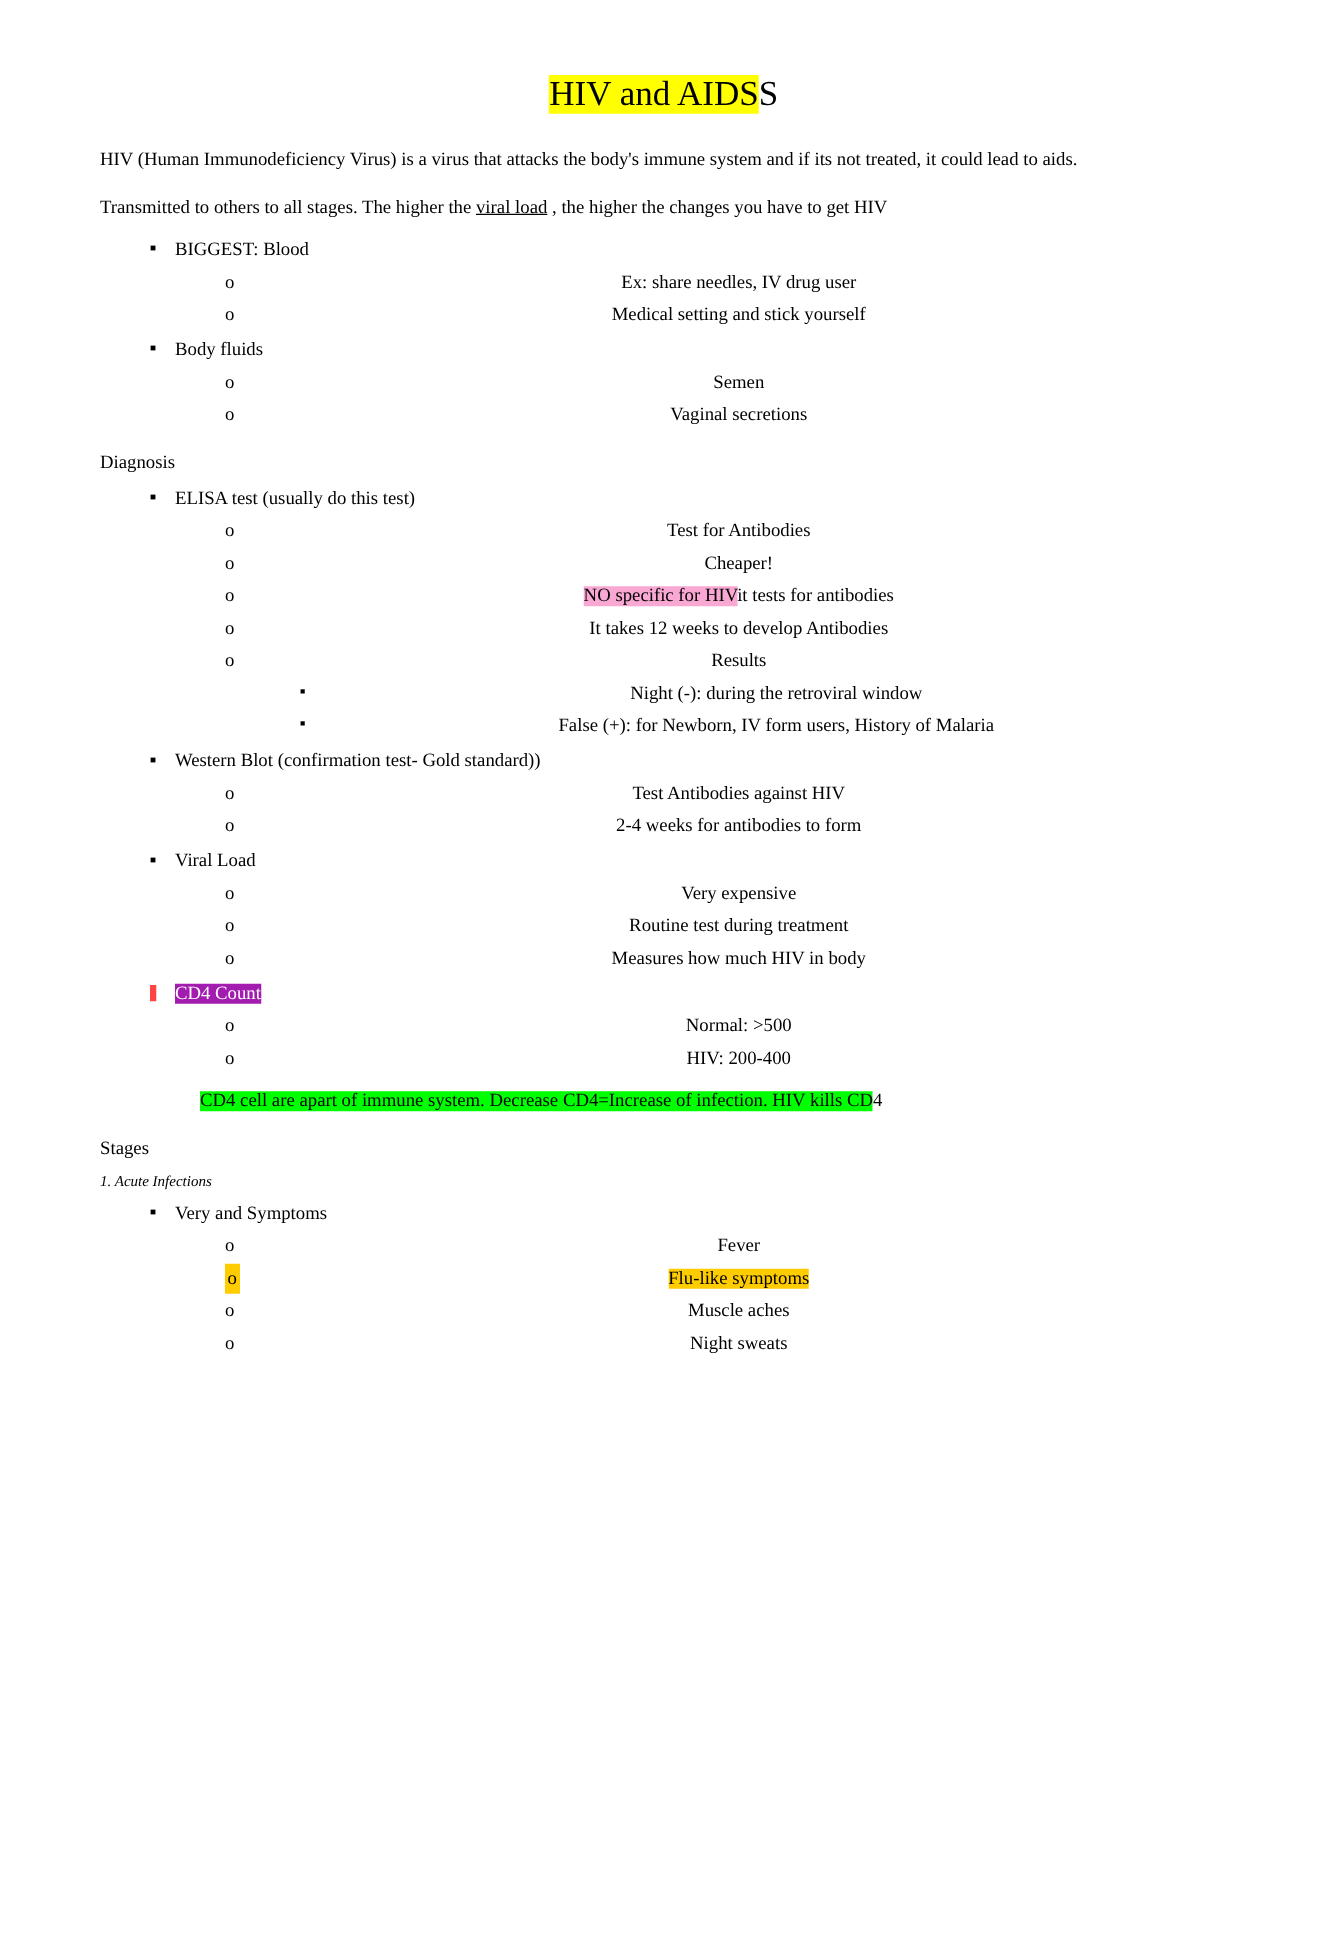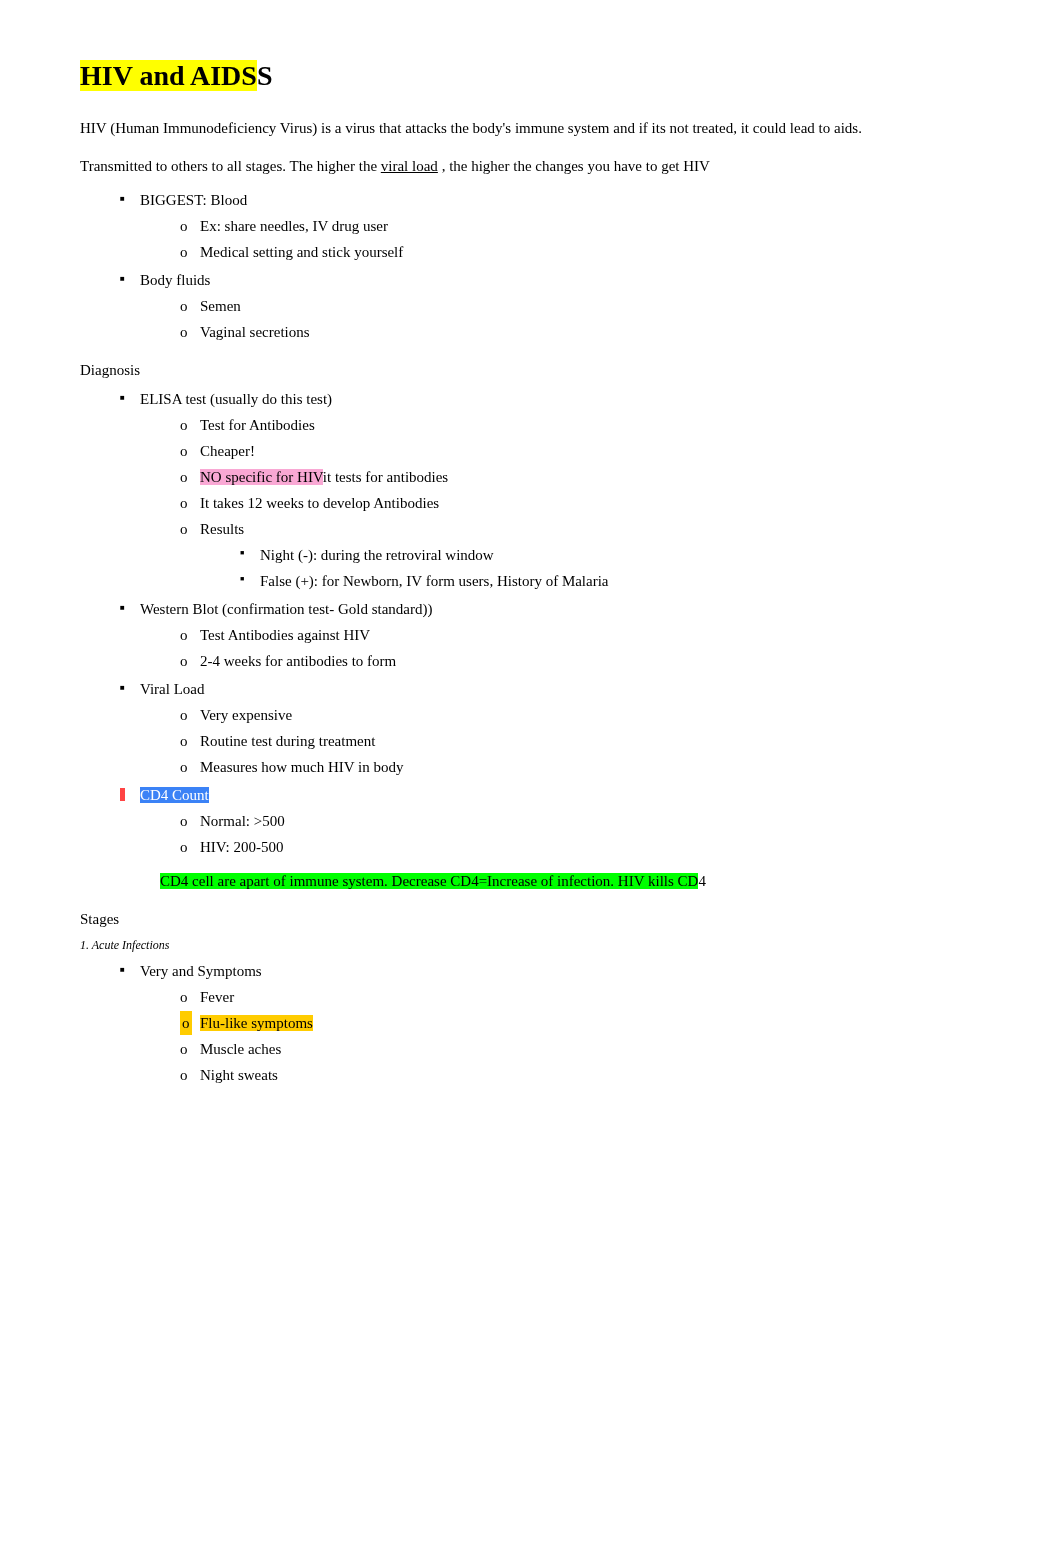--- a/index.html
+++ b/index.html
@@ -12,22 +12,23 @@
       background: #ffffff;
       font-family: 'Times New Roman', Times, serif;
       font-size: 15px;
       color: #000000;
       padding: 60px 80px;
       width: 1062px;
       min-height: 1561px;
     }
 
     .page-title {
+      text-align: center;
       font-size: 28px;
-      font-weight: bold;
+      font-weight: normal;
       margin-bottom: 24px;
     }
 
     .title-highlight {
       background-color: #ffff00;
     }
 
     .intro-paragraph {
       margin-bottom: 14px;
       line-height: 1.6;
@@ -61,20 +62,21 @@
       position: absolute;
       left: 0;
       top: 5px;
       color: #000;
     }
 
     ul.sub-list {
       list-style: none;
       padding-left: 40px;
       margin-top: 2px;
+      text-align: center;
     }
 
     ul.sub-list > li {
       margin-bottom: 2px;
       line-height: 1.6;
       position: relative;
       padding-left: 20px;
     }
 
     ul.sub-list > li::before {
@@ -112,21 +114,21 @@
       margin-bottom: 8px;
       font-size: 15px;
       font-weight: normal;
     }
 
     .highlight-yellow {
       background-color: #f9a8d4;
     }
 
     .highlight-red {
-      background-color: #3b82f6;
+      background-color: #a21caf;
       color: #ffffff;
       text-align: center;
     }
 
     .highlight-green {
       background-color: #00ff00;
     }
 
     .highlight-orange {
       background-color: #ffcc00;
@@ -212,21 +214,21 @@
       <li><span>Very expensive</span></li>
       <li><span>Routine test during treatment</span></li>
       <li><span>Measures how much HIV in body</span></li>
     </ul>
   </li>
   <li style="position:relative;">
     <span style="position:absolute; left:0; top:5px; font-size:8px; background-color:#ff4444; color:#ff4444;">■</span>
     <span class="highlight-red">CD4 Count</span>
     <ul class="sub-list">
       <li><span>Normal: &gt;500</span></li>
-      <li><span>HIV: 200-500</span></li>
+      <li><span>HIV: 200-400</span></li>
     </ul>
   </li>
 </ul>
 
 <p class="cd4-note">
   <span class="highlight-green">CD4 cell are apart of immune system. Decrease CD4=Increase of infection. HIV kills CD</span><span>4</span>
 </p>
 
 <p class="stages-header">Stages</p>
 

